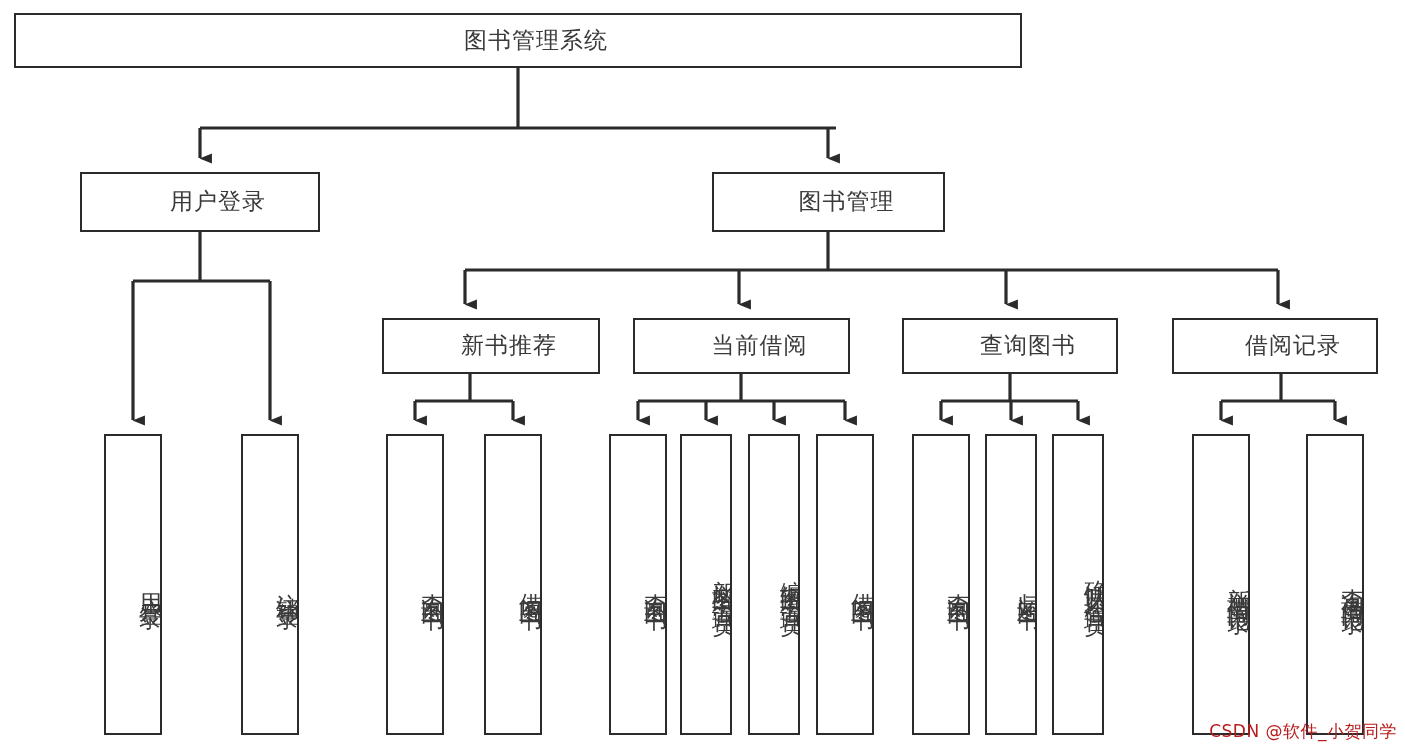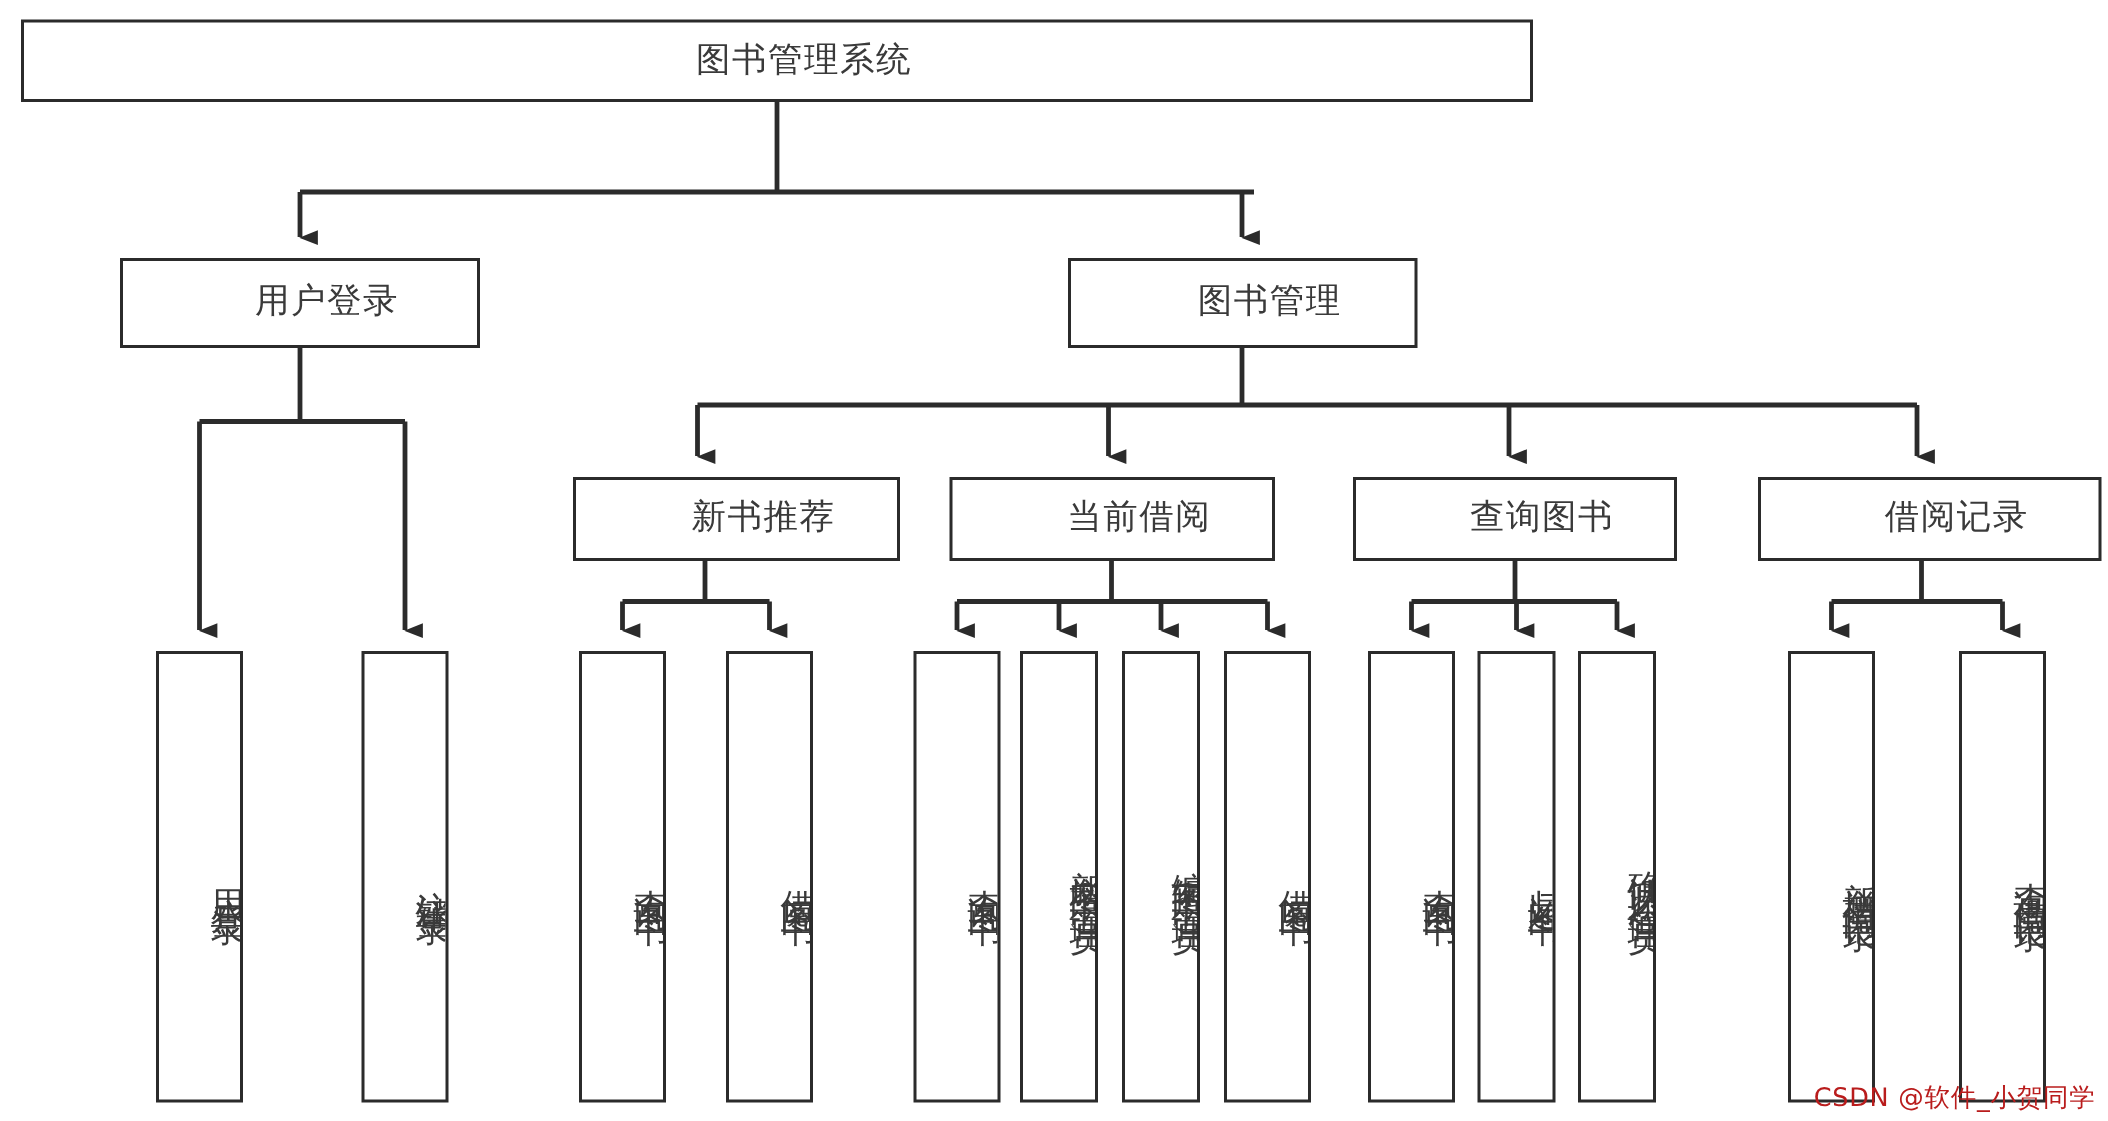--- a/index.html
+++ b/index.html
@@ -125,21 +125,21 @@
   </svg>
 
   <div class="node node-h" style="left: 14px; top: 13px; width: 1008px; height: 55px;">图书管理系统</div>
 
   <div class="node node-h" style="left: 80px; top: 172px; width: 240px; height: 60px;">用户登录</div>
   <div class="node node-h" style="left: 712px; top: 172px; width: 233px; height: 60px;">图书管理</div>
 
   <div class="node node-h" style="left: 382px; top: 318px; width: 218px; height: 56px;">新书推荐</div>
   <div class="node node-h" style="left: 633px; top: 318px; width: 217px; height: 56px;">当前借阅</div>
   <div class="node node-h" style="left: 902px; top: 318px; width: 216px; height: 56px;">查询图书</div>
-  <div class="node node-h" style="left: 1172px; top: 318px; width: 229px; height: 56px;">借阅记录</div>
+  <div class="node node-h" style="left: 1172px; top: 318px; width: 206px; height: 56px;">借阅记录</div>
 
   <div class="node node-v" style="left: 104px; top: 434px; width: 58px; height: 301px;">用户登录</div>
   <div class="node node-v" style="left: 241px; top: 434px; width: 58px; height: 301px;">注销登录</div>
   <div class="node node-v" style="left: 386px; top: 434px; width: 58px; height: 301px;">查询图书</div>
   <div class="node node-v" style="left: 484px; top: 434px; width: 58px; height: 301px;">借阅图书</div>
   <div class="node node-v" style="left: 609px; top: 434px; width: 58px; height: 301px;">查询图书</div>
   <div class="node node-v" style="left: 680px; top: 434px; width: 52px; height: 301px;">新增图书（管理员）</div>
   <div class="node node-v" style="left: 748px; top: 434px; width: 52px; height: 301px;">编辑图书（管理员）</div>
   <div class="node node-v" style="left: 816px; top: 434px; width: 58px; height: 301px;">借阅图书</div>
   <div class="node node-v" style="left: 912px; top: 434px; width: 58px; height: 301px;">查询图书</div>

